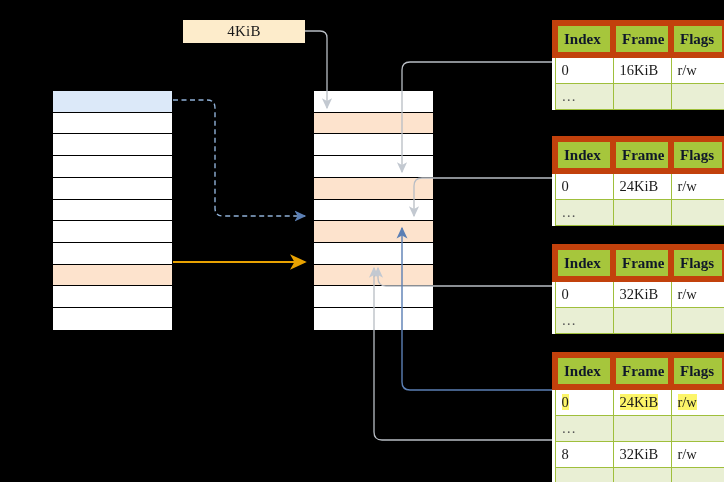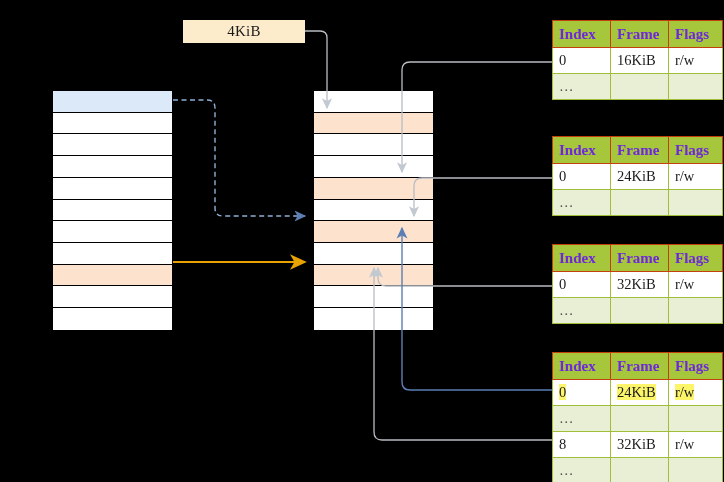--- a/index.html
+++ b/index.html
@@ -44,25 +44,25 @@
   
   .ptable{
     border-collapse:collapse;
     border:1.5px solid #9fbf3b;
     background:#fff;
     font-size:14.5px;
     table-layout:fixed;
   }
   .ptable th{
     background:#a6c63c;
-    color:#6d28d9;
+    color:#0f172a;
     font-weight:bold;
     text-align:left;
     padding:3px 6px;
-    border:1px solid #c2410c;
+    border:6px solid #c2410c;
     font-size:15px;
     height:20px;
   }
   .ptable td{
     border:1px solid #9fbf3b;
     padding:3px 6px;
     height:19px;
     color:#1a1a1a;
     background:#fff;
     white-space:nowrap;

